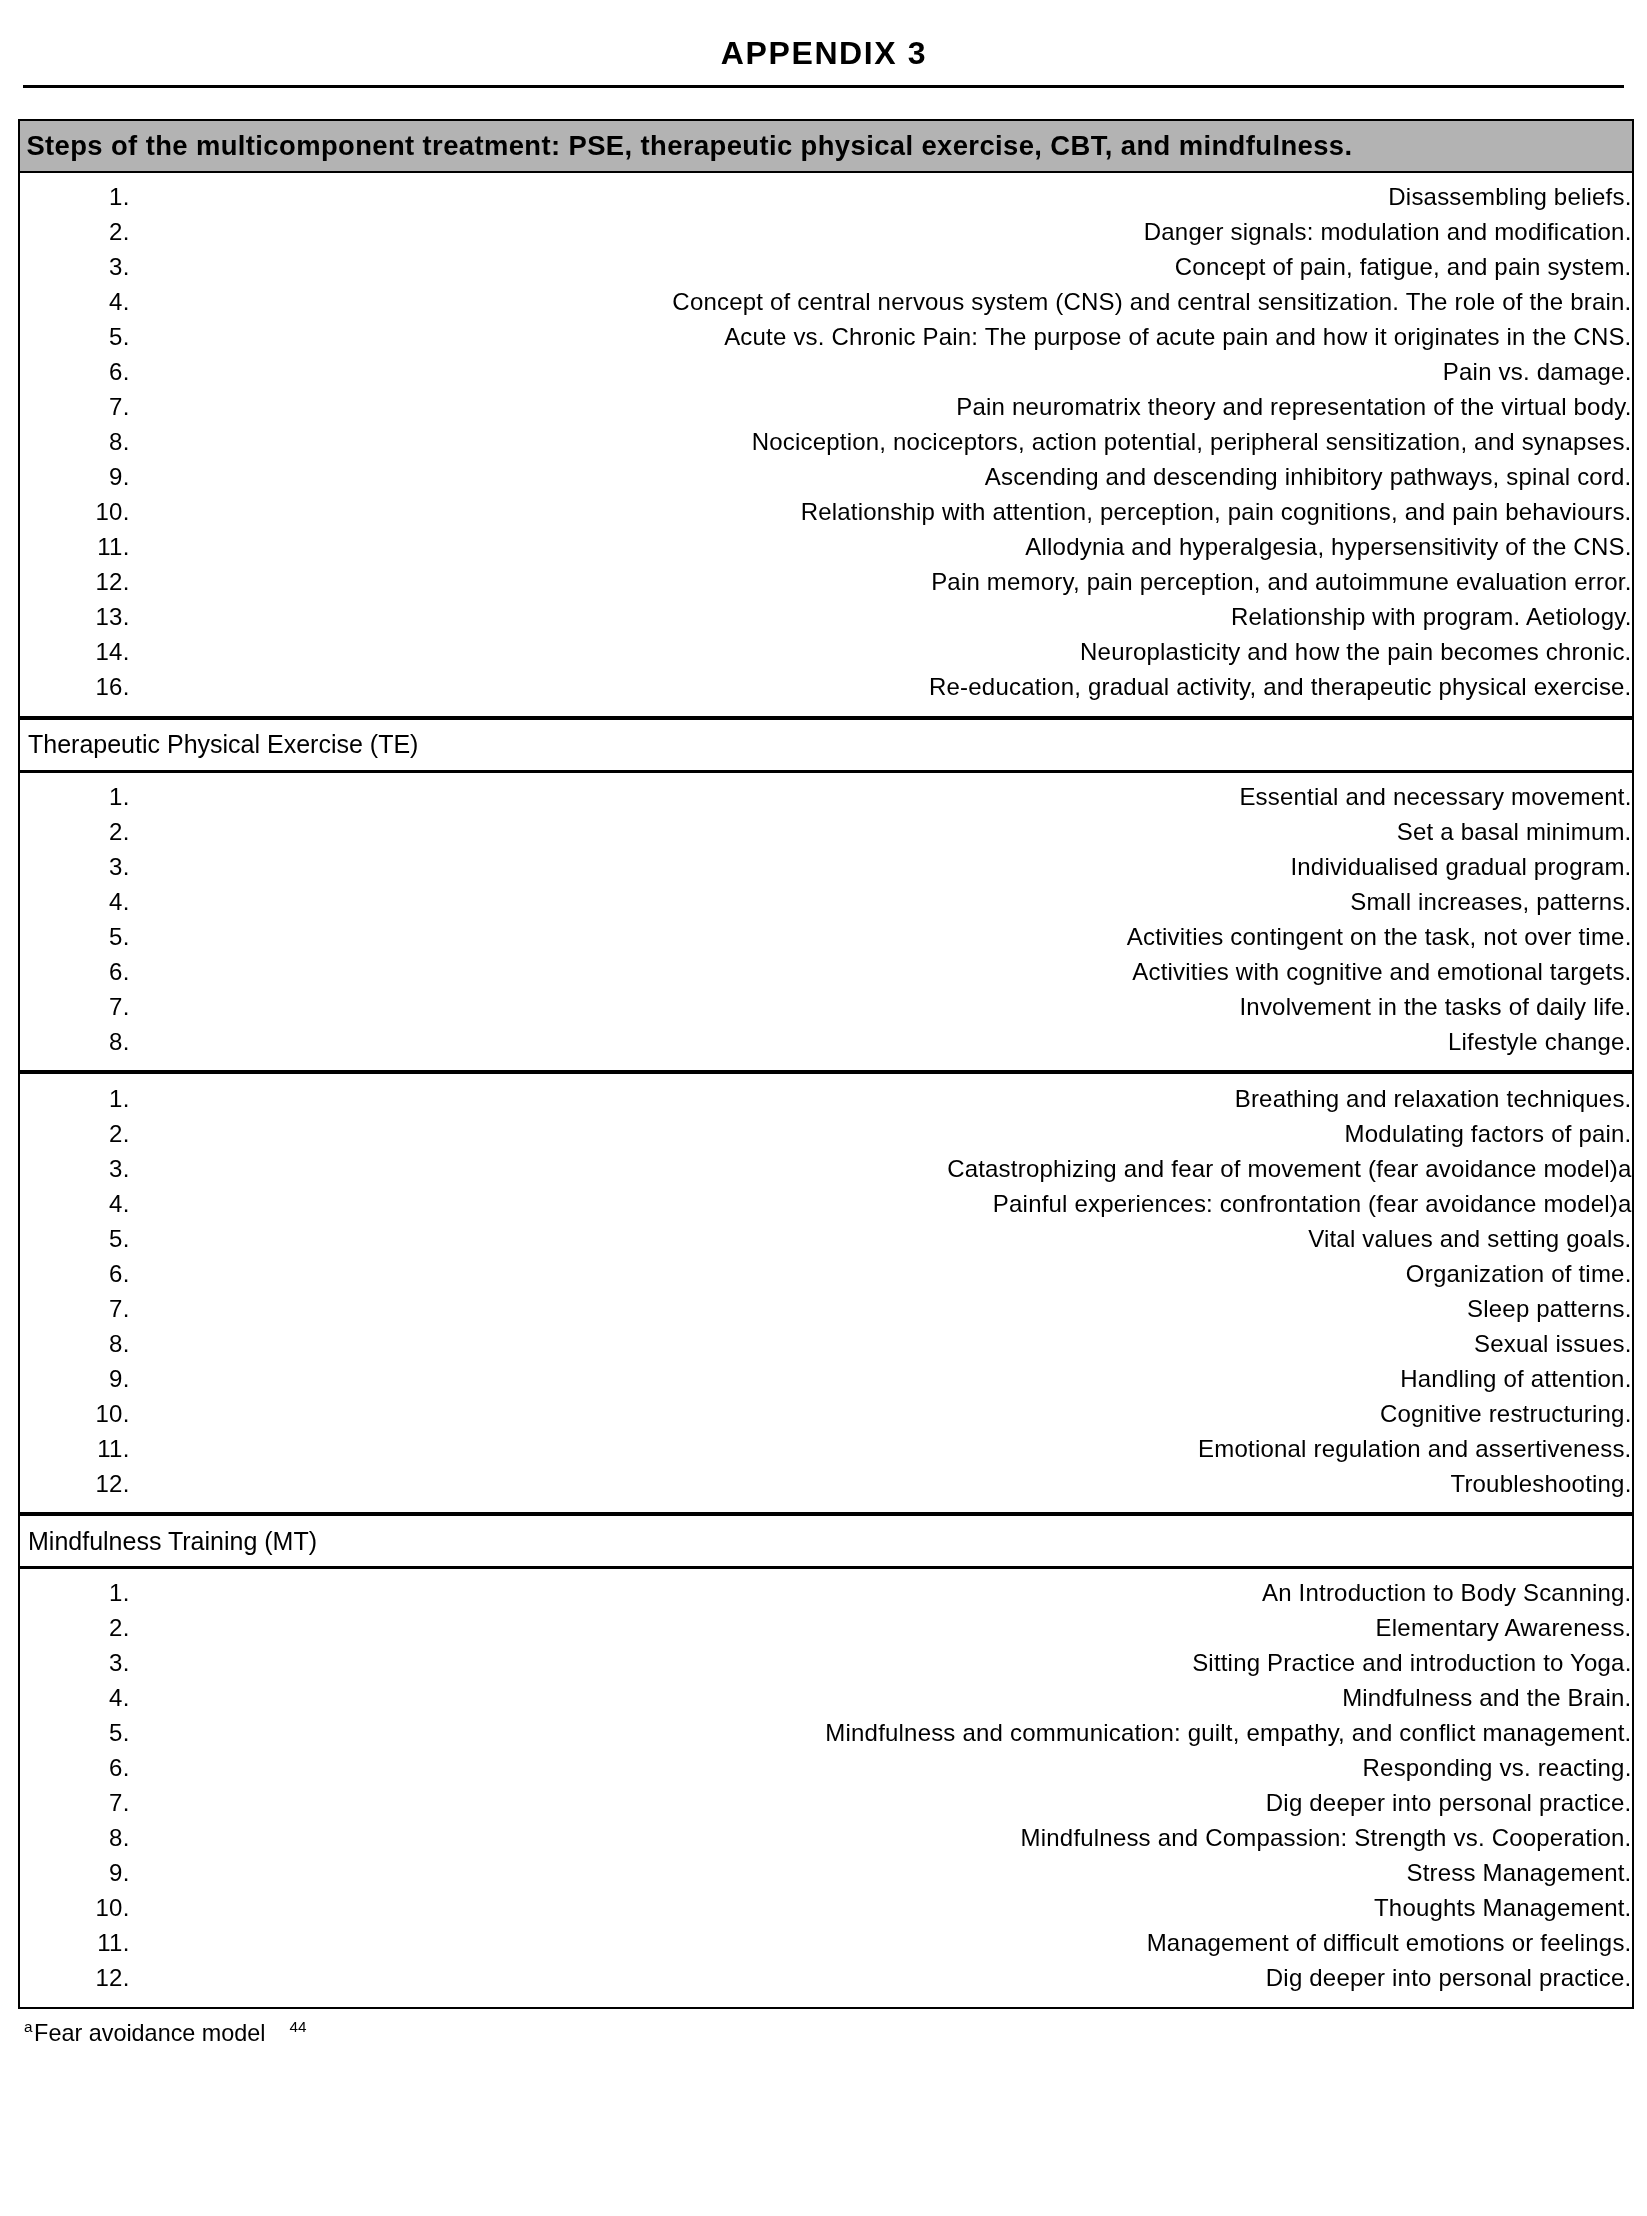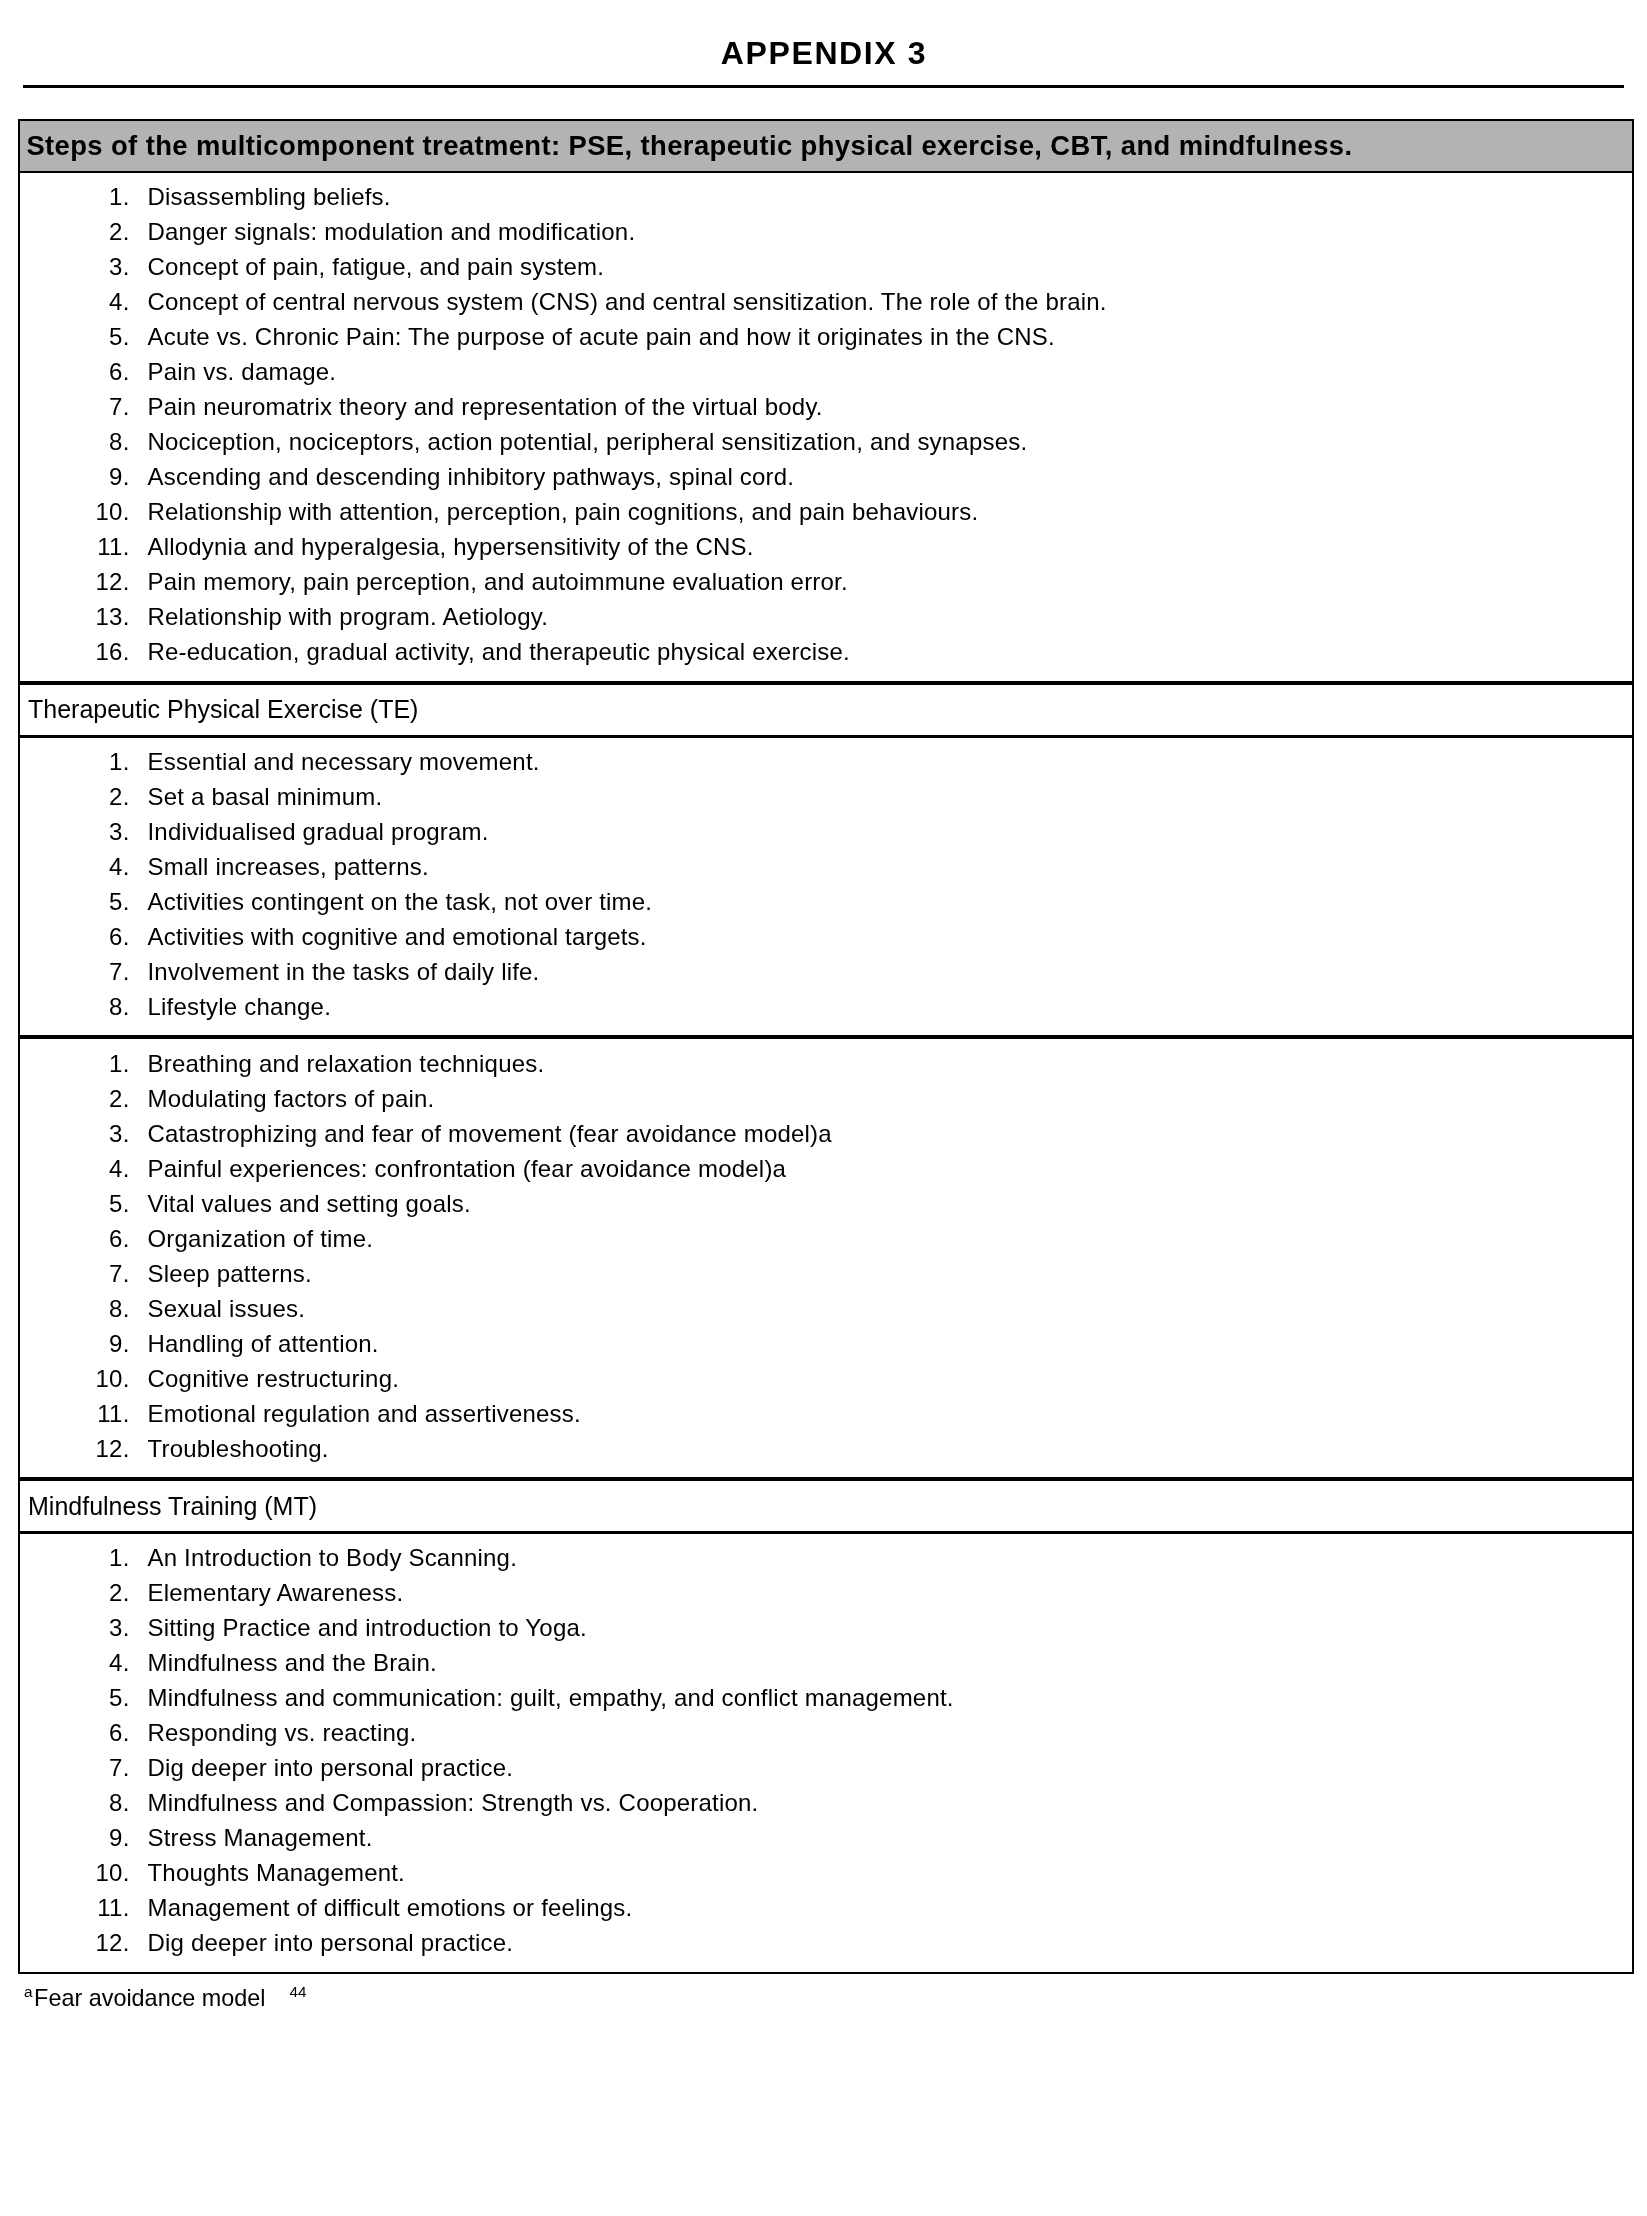--- a/index.html
+++ b/index.html
@@ -55,21 +55,21 @@
     letter-spacing: 0.2px;
   }
   .item .num {
     flex: 0 0 95px;
     text-align: right;
     padding-right: 18px;
     padding-left: 14.5px;
     box-sizing: content-box;
     white-space: nowrap;
   }
-  .item .item-text { flex: 1 1 auto; }
+  .item .item-text { flex: 1 1 auto; text-align: right; }
   .footnote {
     margin: 9.7px 0 0 24px;
     font-size: 23.4px;
   }
   .footnote .fn-marker {
     font-size: 15.3px;
     vertical-align: super;
     margin-right: 1.6px;
   }
   .footnote .fn-ref {
@@ -138,20 +138,24 @@
             </li>
             <li class="item">
               <span class="num">12.</span>
               <span class="item-text">Pain memory, pain perception, and autoimmune evaluation error.</span>
             </li>
             <li class="item">
               <span class="num">13.</span>
               <span class="item-text">Relationship with program. Aetiology.</span>
             </li>
             <li class="item">
+              <span class="num">14.</span>
+              <span class="item-text">Neuroplasticity and how the pain becomes chronic.</span>
+            </li>
+            <li class="item">
               <span class="num">16.</span>
               <span class="item-text">Re-education, gradual activity, and therapeutic physical exercise.</span>
             </li>
           </ol>
   </section>
 
   <section class="section">
     <div class="section-title">Therapeutic Physical Exercise (TE)</div>
     <ol class="section-items">
             <li class="item">

